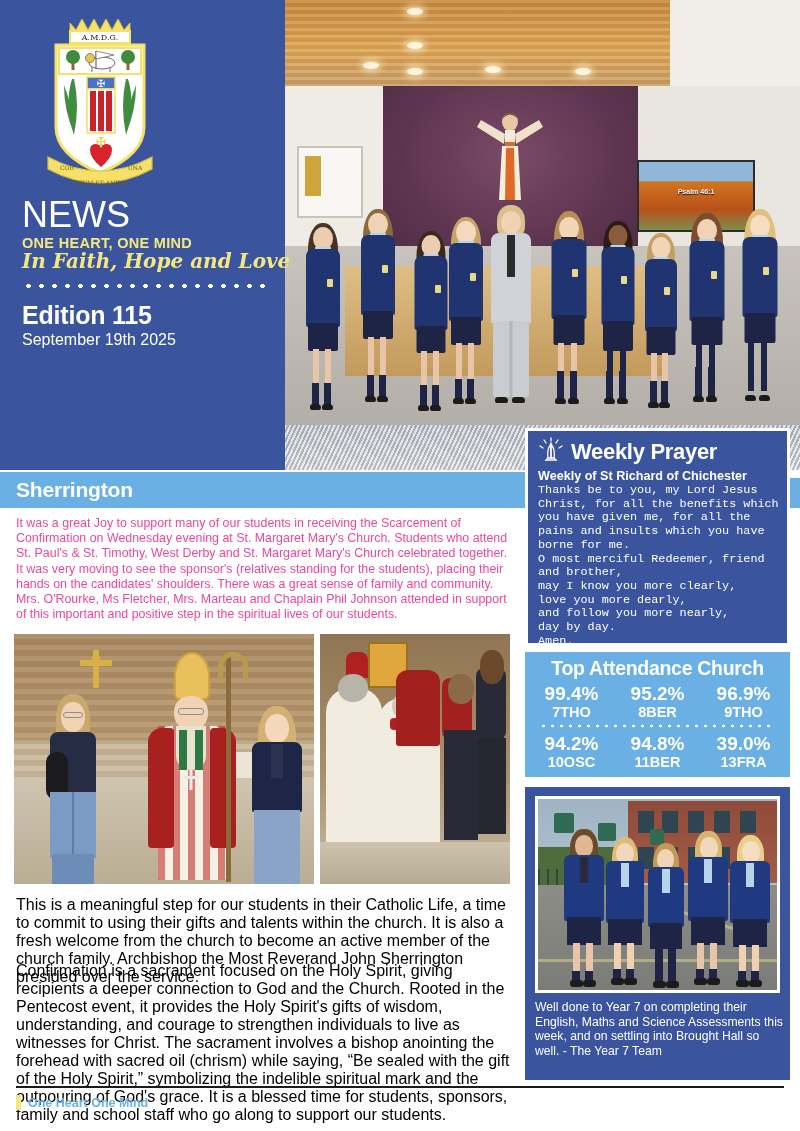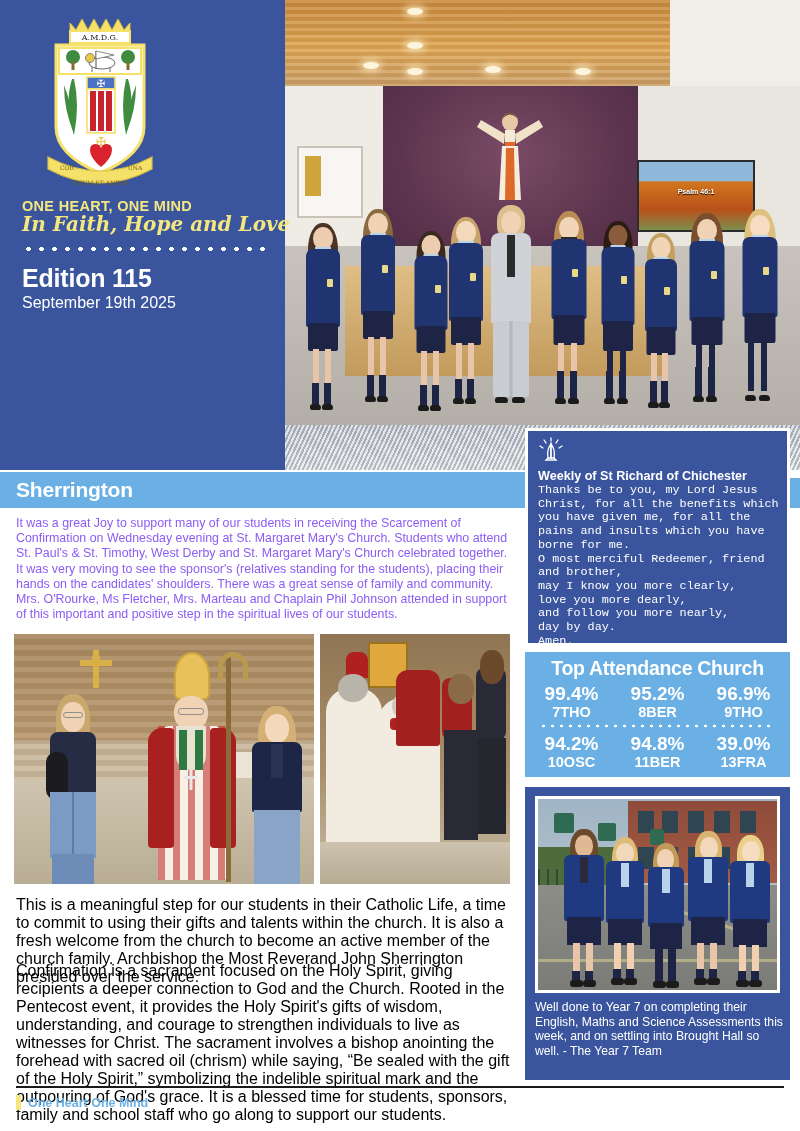--- a/index.html
+++ b/index.html
@@ -77,21 +77,21 @@
     margin-left: 16px; letter-spacing: -0.2px;
   }
   .conf-tab {
     position: absolute; left: 772px; top: 478px; width: 28px; height: 30px;
     background: #6bb0e5;
   }
 
   
   .article { position: absolute; left: 16px; top: 516px; width: 494px; }
   .article p {
-    font-size: 12.4px; line-height: 15.2px; color: #8b5cf6; text-align: left;
+    font-size: 12.4px; line-height: 15.2px; color: #ec4899; text-align: left;
     margin-bottom: 11px;
   }
 
   .photo-pair {
     position: absolute; left: 14px; top: 634px; width: 496px; height: 250px;
     display: flex; gap: 6px;
   }
   .ph { position: relative; overflow: hidden; background: #2b2018; }
   .ph1 { width: 300px; height: 250px; }
   .ph2 { width: 190px; height: 250px; }
@@ -486,20 +486,21 @@
         <path d="M61 152 q-11 -9 -11 -17 q0 -6 5.5 -6 q4 0 5.5 4 q1.5 -4 5.5 -4 q5.5 0 5.5 6 q0 8 -11 17z" fill="#d8232c"></path>
 
         <path d="M8 142 Q60 170 112 142 L112 154 Q60 182 8 154 Z" fill="#f5e06a" stroke="#d8c13f" stroke-width="1.2"></path>
         <text x="27" y="155" font-family="DejaVu Serif, serif" font-size="6" fill="#6b5a14" text-anchor="middle">COR</text>
         <text x="95" y="155" font-family="DejaVu Serif, serif" font-size="6" fill="#6b5a14" text-anchor="middle">UNA</text>
         <text x="60" y="170" font-family="DejaVu Serif, serif" font-size="6" fill="#6b5a14" text-anchor="middle">UNUM ET ANIMA</text>
       </svg>
     </div>
 
     <div class="masthead">
+      <div class="m-sub">NEWS</div>
       <div class="m-tag">ONE HEART, ONE MIND</div>
       <div class="m-script">In Faith, Hope and Love</div>
       <div class="dots-row"></div>
       <div class="m-edition">Edition 115</div>
       <div class="m-date">September 19th 2025</div>
     </div>
   </div>
 
   <div class="conf-bar">
     <h2>Sherrington</h2>
@@ -606,20 +607,21 @@
             <path d="M13 7 C16 11 17 16 16 21 L13 21 Z"></path>
             <path d="M10 21 L8 23 L18 23 L16 21"></path>
             <path d="M13 4 L13 1"></path>
             <path d="M8 6 L6 3"></path>
             <path d="M18 6 L20 3"></path>
             <path d="M5 11 L2 9"></path>
             <path d="M21 11 L24 9"></path>
           </g>
         </svg>
       </span>
+      <h3>Weekly Prayer</h3>
     </div>
     <div class="prayer-sub">Weekly of St Richard of Chichester</div>
     <div class="prayer-body" style="white-space:pre-line;font-family:Liberation Mono, monospace;">Thanks be to you, my Lord Jesus Christ, for all the benefits which you have given me, for all the pains and insults which you have borne for me.
 O most merciful Redeemer, friend and brother,
 may I know you more clearly,
 love you more dearly,
 and follow you more nearly,
 day by day.
 Amen.</div>
   </div>

